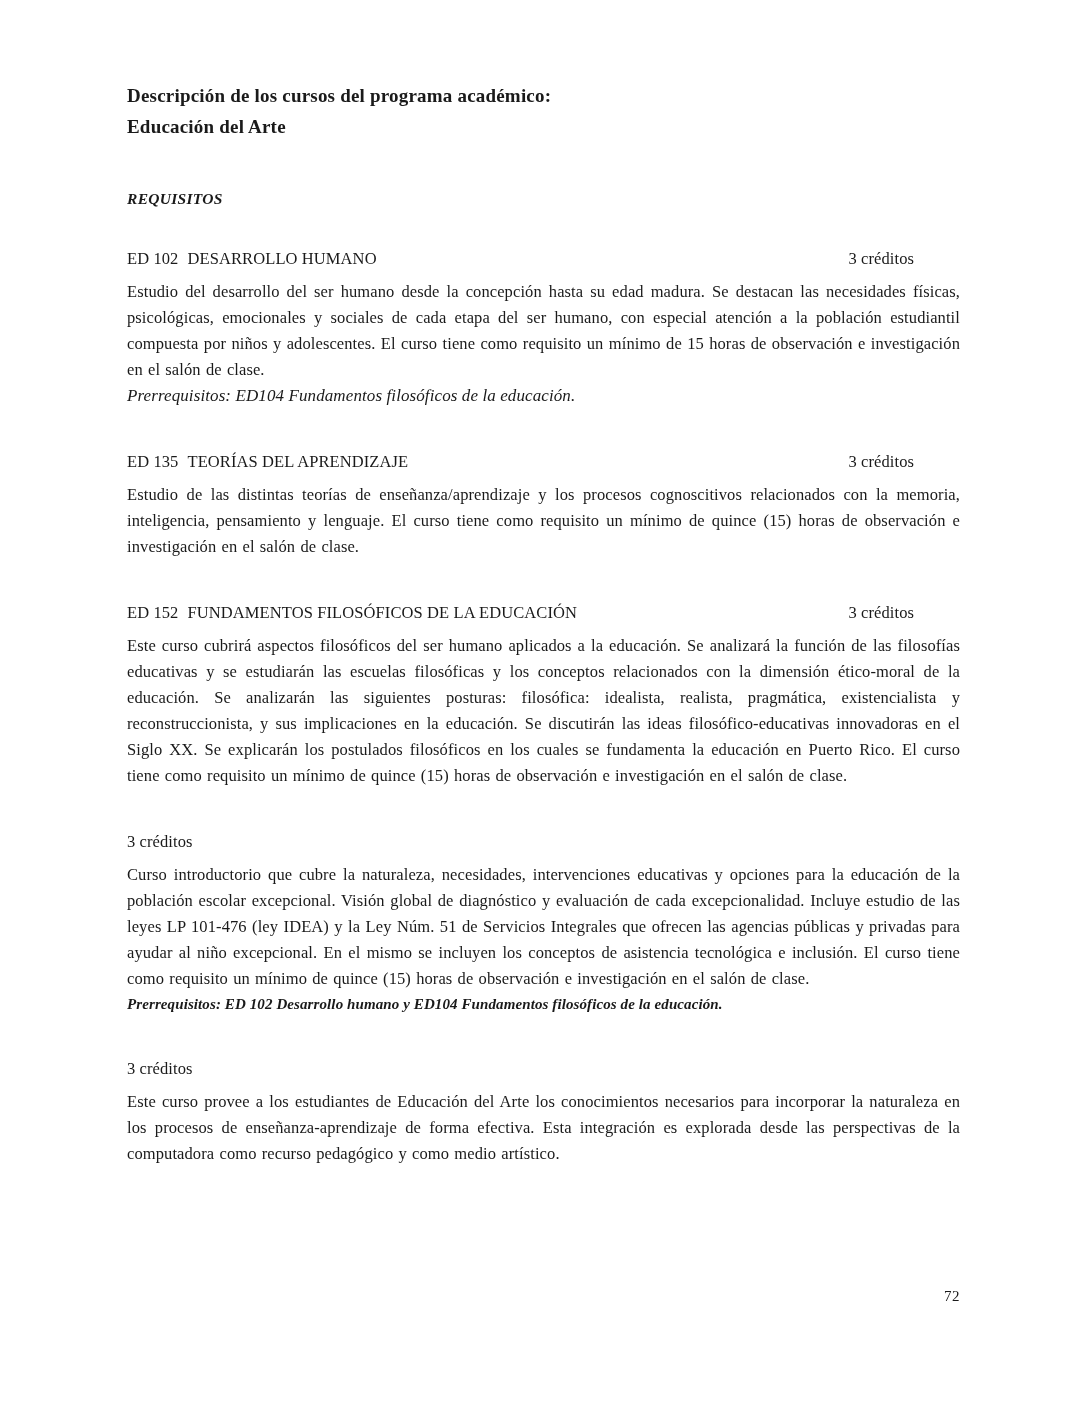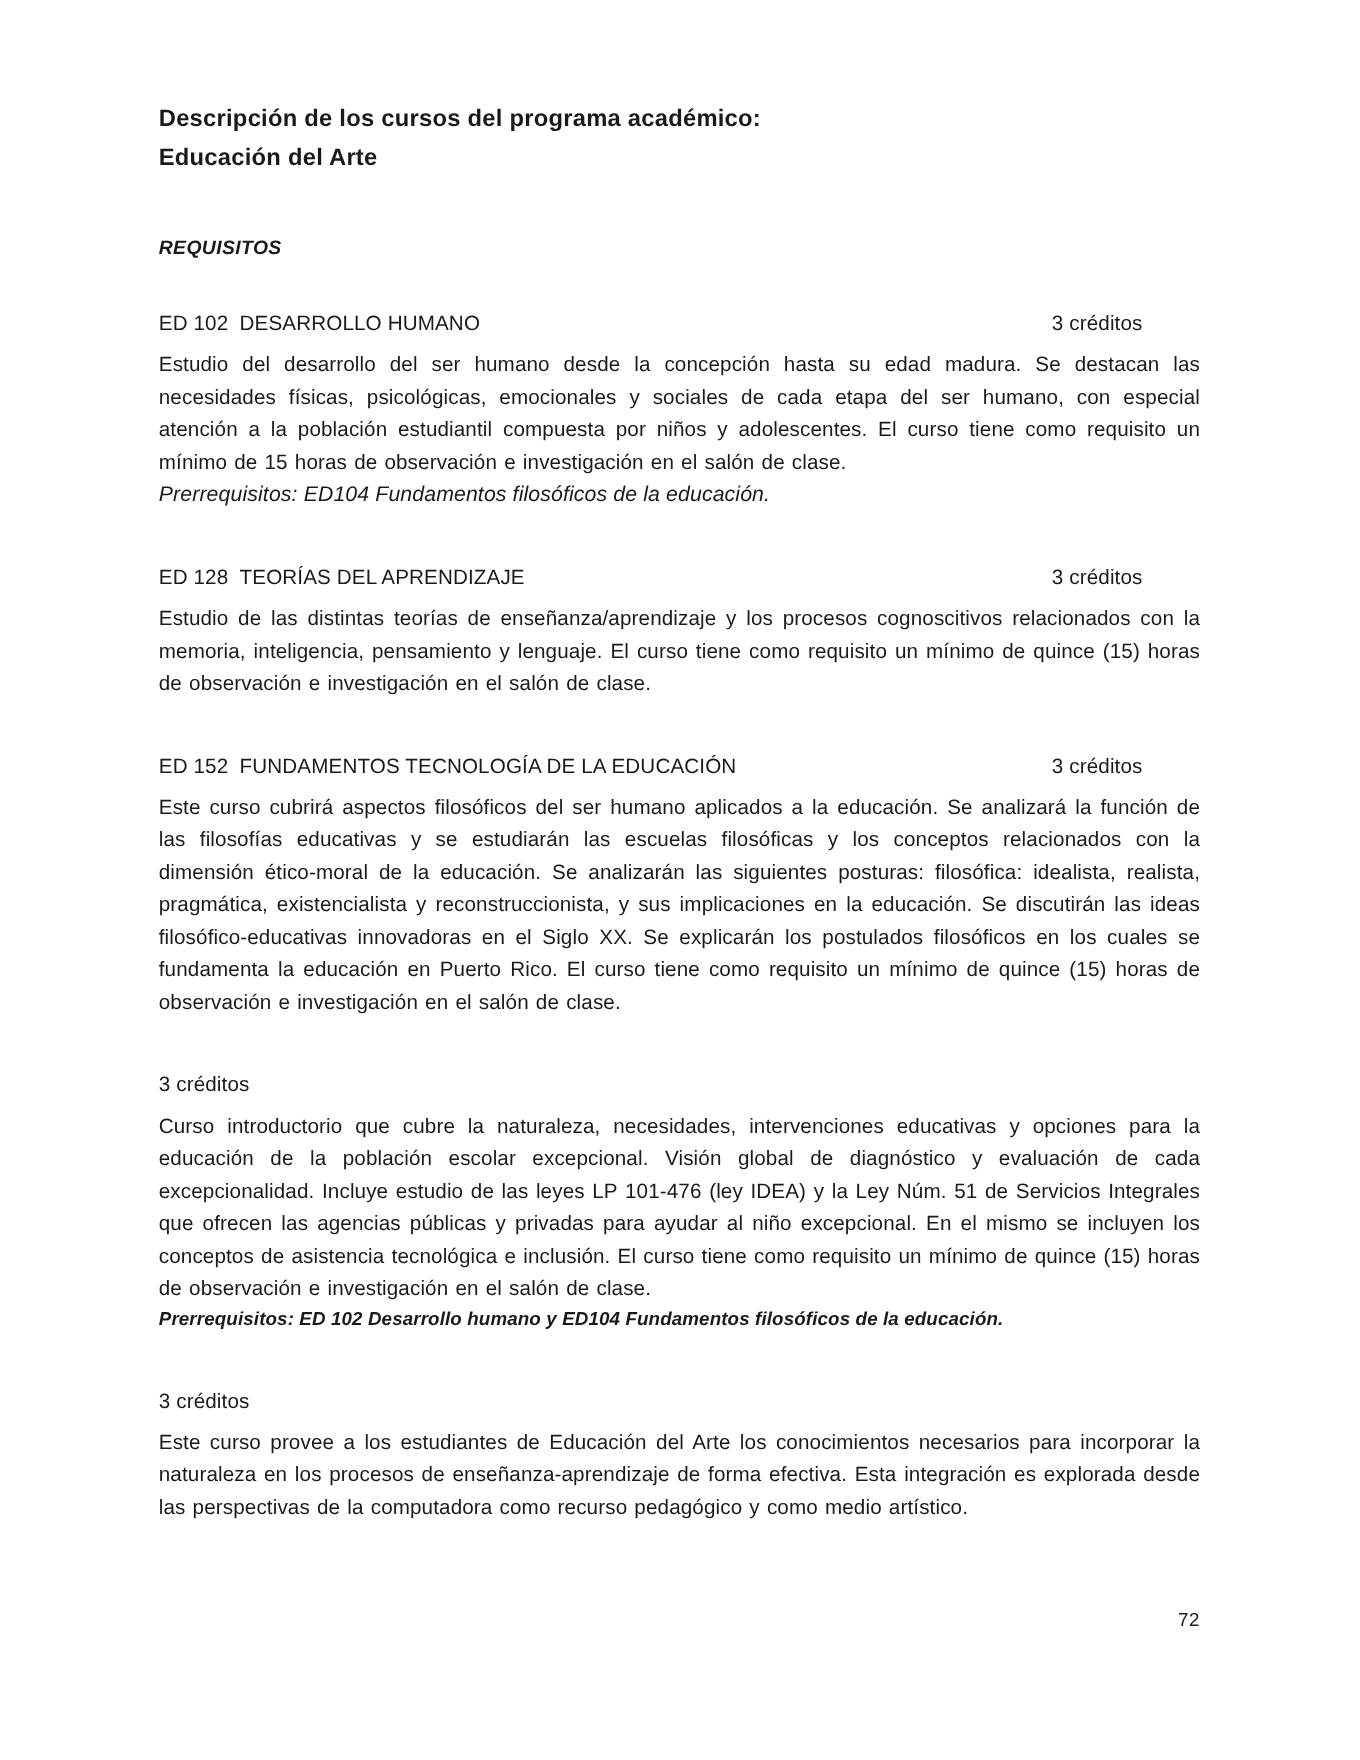--- a/index.html
+++ b/index.html
@@ -7,21 +7,21 @@
     padding: 0;
     background: #ffffff;
   }
   .page {
     position: relative;
     width: 1088px;
     height: 1408px;
     margin: 0 auto;
     background: #ffffff;
     color: #1a1a1a;
-    font-family: Liberation Sans, sans-serif;
+    font-family: Liberation Serif, serif;
     box-sizing: border-box;
     padding: 80px 128px 0 127px;
     overflow: hidden;
   }
   .doc-title {
     font-size: 19px;
     line-height: 31px;
     font-weight: bold;
     letter-spacing: 0.2px;
     margin: 0 0 48px 0;
@@ -103,31 +103,31 @@
       </span>
       <span class="course-credits">3 créditos</span>
     </div>
     <p class="course-desc">Estudio del desarrollo del ser humano desde la concepción hasta su edad madura.  Se destacan las necesidades físicas, psicológicas, emocionales y sociales de cada etapa del ser humano, con especial atención a la población estudiantil compuesta por niños y adolescentes.   El curso tiene como requisito un mínimo de 15 horas de observación e investigación en el salón de clase.</p>
     <p class="prereq">Prerrequisitos: ED104 Fundamentos filosóficos de la educación.</p>
   </section>
 
   <section class="course-block">
     <div class="course-heading">
       <span class="course-title">
-        <span class="course-code">ED 128</span><span>TEORÍAS DEL APRENDIZAJE</span>
+        <span class="course-code">ED 135</span><span>TEORÍAS DEL APRENDIZAJE</span>
       </span>
       <span class="course-credits">3 créditos</span>
     </div>
     <p class="course-desc">Estudio de las distintas teorías de enseñanza/aprendizaje y los procesos cognoscitivos relacionados con la memoria, inteligencia, pensamiento y lenguaje. El curso tiene como requisito un mínimo de quince (15) horas de observación e investigación en el salón de clase.</p>
   </section>
 
   <section class="course-block">
     <div class="course-heading">
       <span class="course-title">
-        <span class="course-code">ED 152</span><span>FUNDAMENTOS TECNOLOGÍA DE LA EDUCACIÓN</span>
+        <span class="course-code">ED 152</span><span>FUNDAMENTOS FILOSÓFICOS DE LA EDUCACIÓN</span>
       </span>
       <span class="course-credits">3 créditos</span>
     </div>
     <p class="course-desc">Este curso cubrirá aspectos filosóficos del ser humano aplicados a la educación.  Se analizará la función de las filosofías educativas y se estudiarán las escuelas filosóficas y los conceptos relacionados con la dimensión ético-moral de la educación. Se analizarán las siguientes posturas: filosófica: idealista, realista, pragmática, existencialista y reconstruccionista, y sus implicaciones en la educación. Se discutirán las ideas filosófico-educativas innovadoras en el Siglo XX.  Se explicarán los postulados filosóficos en los cuales se fundamenta la educación en Puerto Rico.  El curso tiene como requisito un mínimo de quince (15) horas de observación e investigación en el salón de clase.</p>
   </section>
 
   <section class="course-block">
     <div class="course-heading">
       <span class="course-credits">3 créditos</span>
     </div>

